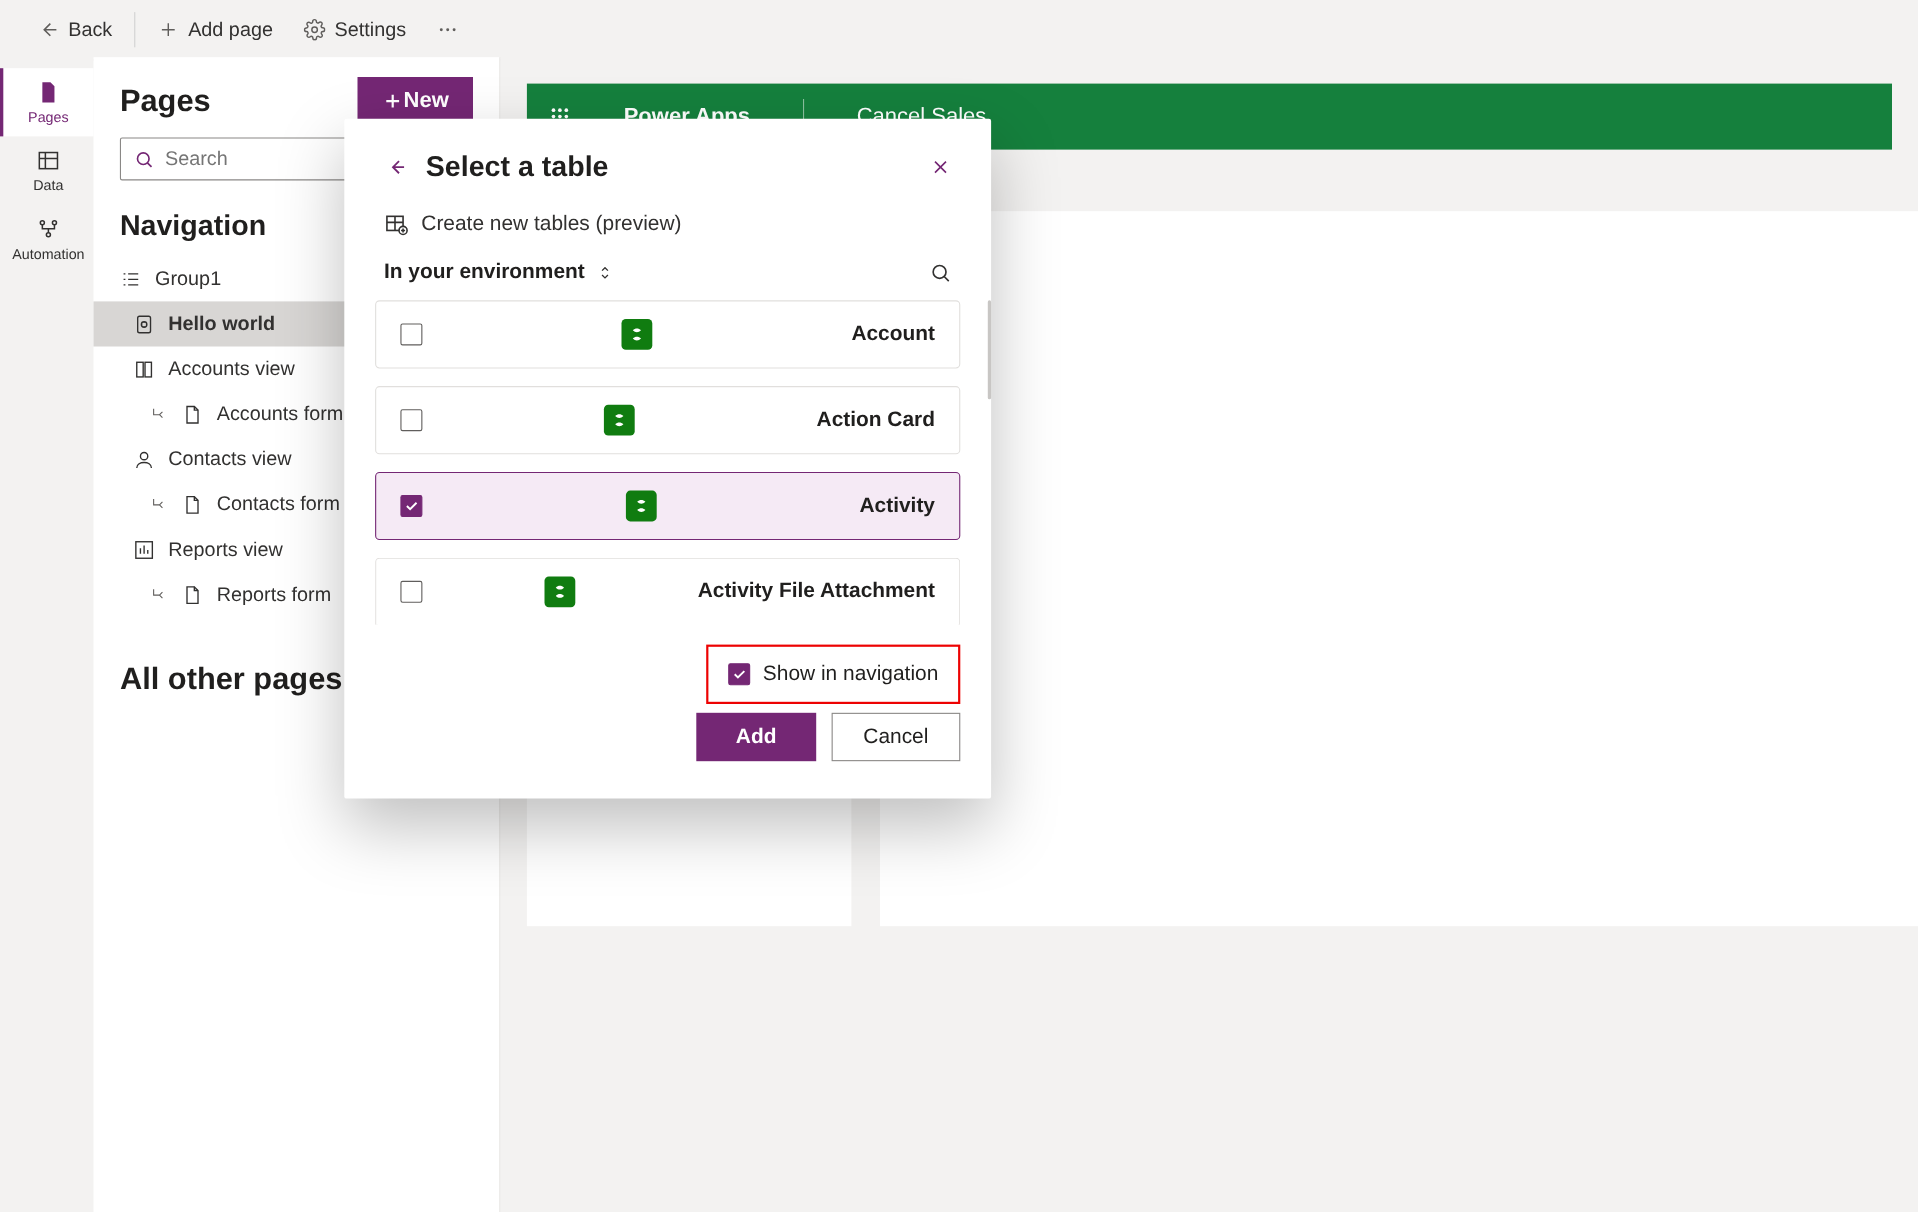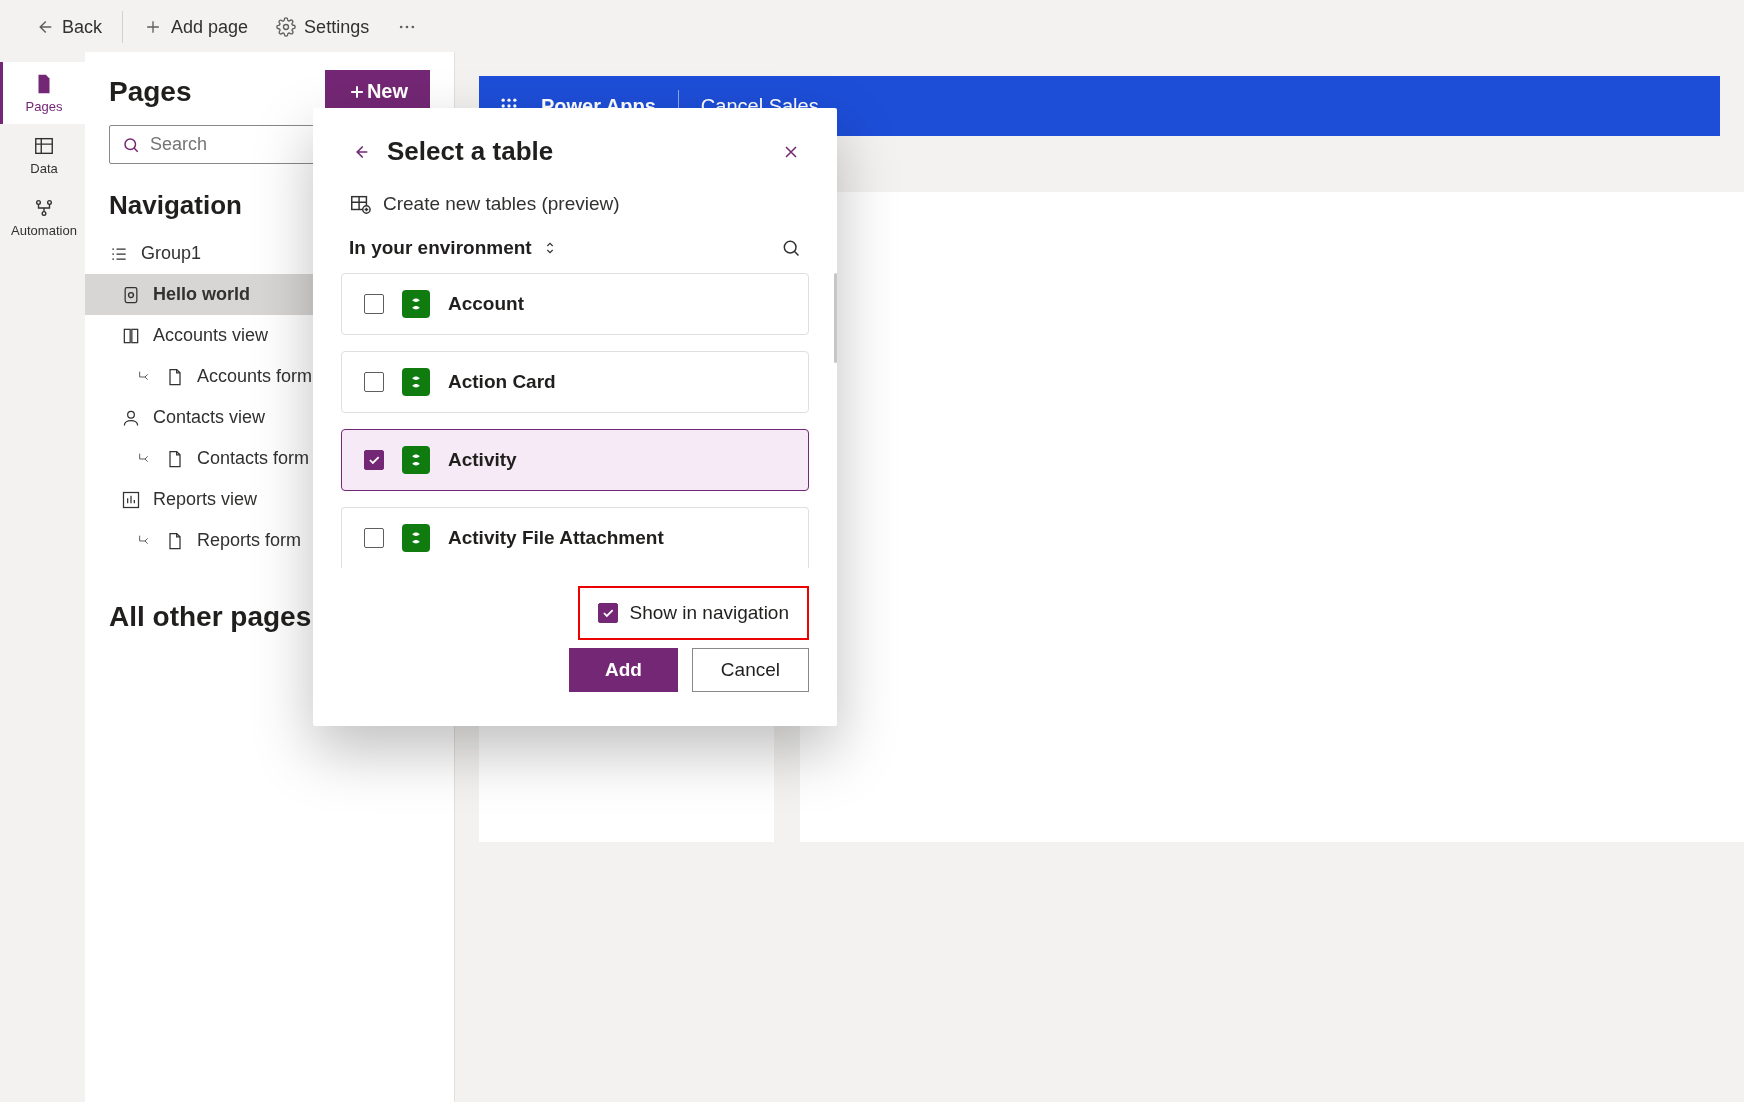--- a/index.html
+++ b/index.html
@@ -31,36 +31,36 @@
 .nav-tree { display: flex; flex-direction: column; }
 .tree-item { display: flex; align-items: center; gap: 12px; padding: 10px 24px; font-size: 18px; color: #323130; cursor: pointer; white-space: nowrap; overflow: hidden; }
 .tree-item.selected { background: #d8d6d4; font-weight: 600; }
 .tree-item.indent1 { padding-left: 36px; }
 .tree-item.indent2 { padding-left: 52px; }
 
 .other-pages { padding: 40px 24px 20px; font-size: 28px; font-weight: 600; color: #201f1e; }
 
 
 .canvas-area { position: absolute; left: 455px; top: 52px; right: 0; bottom: 0; background: #f3f2f1; padding: 24px; }
-.canvas-header { background: #1d4ed8; color: #fff; height: 60px; width: 100%; display: flex; align-items: center; padding: 0 20px; font-size: 20px; gap: 22px; }
+.canvas-header { background: #15803d; color: #fff; height: 60px; width: 100%; display: flex; align-items: center; padding: 0 20px; font-size: 20px; gap: 48px; }
 .canvas-header .sep { width:1px; height:32px; background: rgba(255,255,255,.5);}
 .canvas-body-left { position: absolute; left: 24px; top: 140px; width: 295px; height: 650px; background: #fff; }
 .canvas-body-right { position: absolute; left: 345px; top: 140px; width: 1000px; height: 650px; background: #fff; }
 
 
-.dialog { position: absolute; left: 313px; top: 108px; width: 524px; background: #fff; box-shadow: 0 25px 60px rgba(0,0,0,.25); border-radius: 2px; padding: 28px 0 34px; }
+.dialog { position: absolute; left: 313px; top: 108px; width: 588px; background: #fff; box-shadow: 0 25px 60px rgba(0,0,0,.25); border-radius: 2px; padding: 28px 0 34px; }
 .dialog-header { display: flex; align-items: center; gap: 16px; padding: 0 36px 18px; }
 .dialog-title { font-size: 26px; font-weight: 600; color: #201f1e; flex: 1; }
 .create-row { display: flex; align-items: center; gap: 12px; padding: 8px 36px 22px; font-size: 19px; color: #323130; cursor: pointer; }
 .env-row { display: flex; align-items: center; justify-content: space-between; padding: 0 36px 14px; font-size: 19px; font-weight: 600; color: #201f1e; }
 .env-left { display: flex; align-items: center; gap: 10px; }
 
 .table-list { display: flex; flex-direction: column; gap: 16px; padding: 0 28px; position: relative; max-height: 320px;}
 .table-list::after { content:""; position:absolute; right:0; top:0; width:3px; height:90px; background:#c8c6c4; border-radius:3px;}
-.table-row { display: flex; align-items: center; gap: 18px; border: 1px solid #e1dfdd; border-radius: 4px; padding: 16px 22px; cursor: pointer; }
+.table-row { display: flex; align-items: center; gap: 18px; border: 1px solid #e1dfdd; border-radius: 4px; padding: 16px 22px; cursor: pointer; justify-content: space-between; }
 .table-row.checked { border: 1px solid #742774; background: #f5eaf5; }
 .table-row.last { border-bottom: none; border-radius: 4px 4px 0 0; }
 .chk { width: 20px; height: 20px; border: 1px solid #605e5c; border-radius: 2px; flex-shrink: 0; display:flex; align-items:center; justify-content:center; }
 .chk.on { background: #742774; border-color: #742774; }
 .tbl-icon { width: 28px; height: 28px; background: #107c10; border-radius: 4px; display: flex; align-items: center; justify-content: center; flex-shrink: 0; }
 .tbl-name { font-size: 19px; color: #201f1e; font-weight: 600; }
 
 .dialog-footer { padding: 18px 28px 0; display: flex; flex-direction: column; align-items: flex-end; gap: 8px; }
 .show-nav-row { display: flex; align-items: center; gap: 12px; padding: 14px 18px; border: 2px solid #ed0202; font-size: 19px; color: #201f1e; }
 .footer-btns { display: flex; gap: 14px; }

